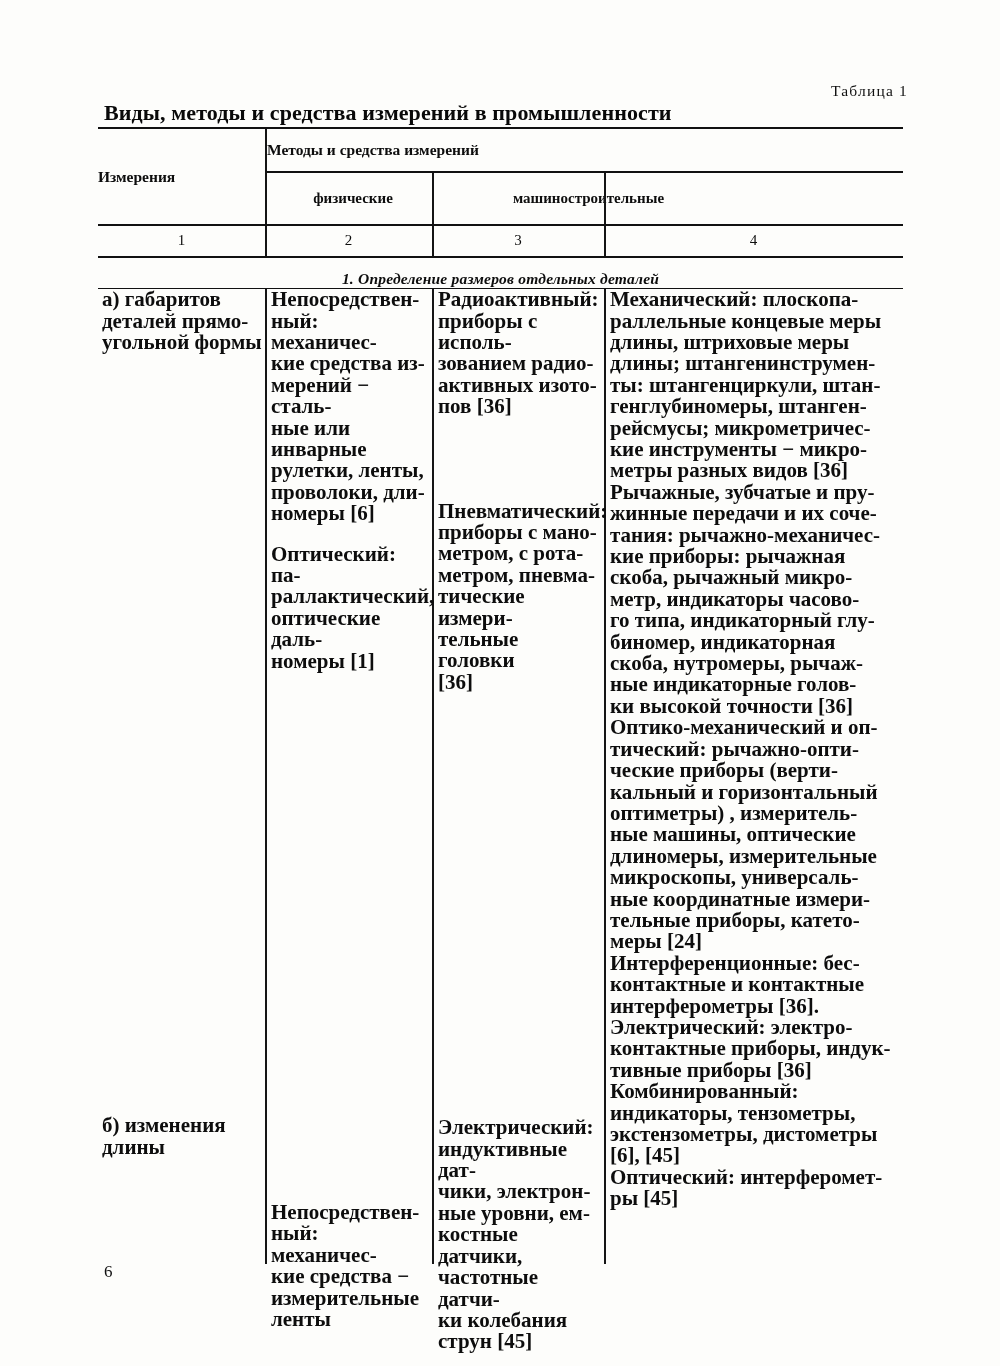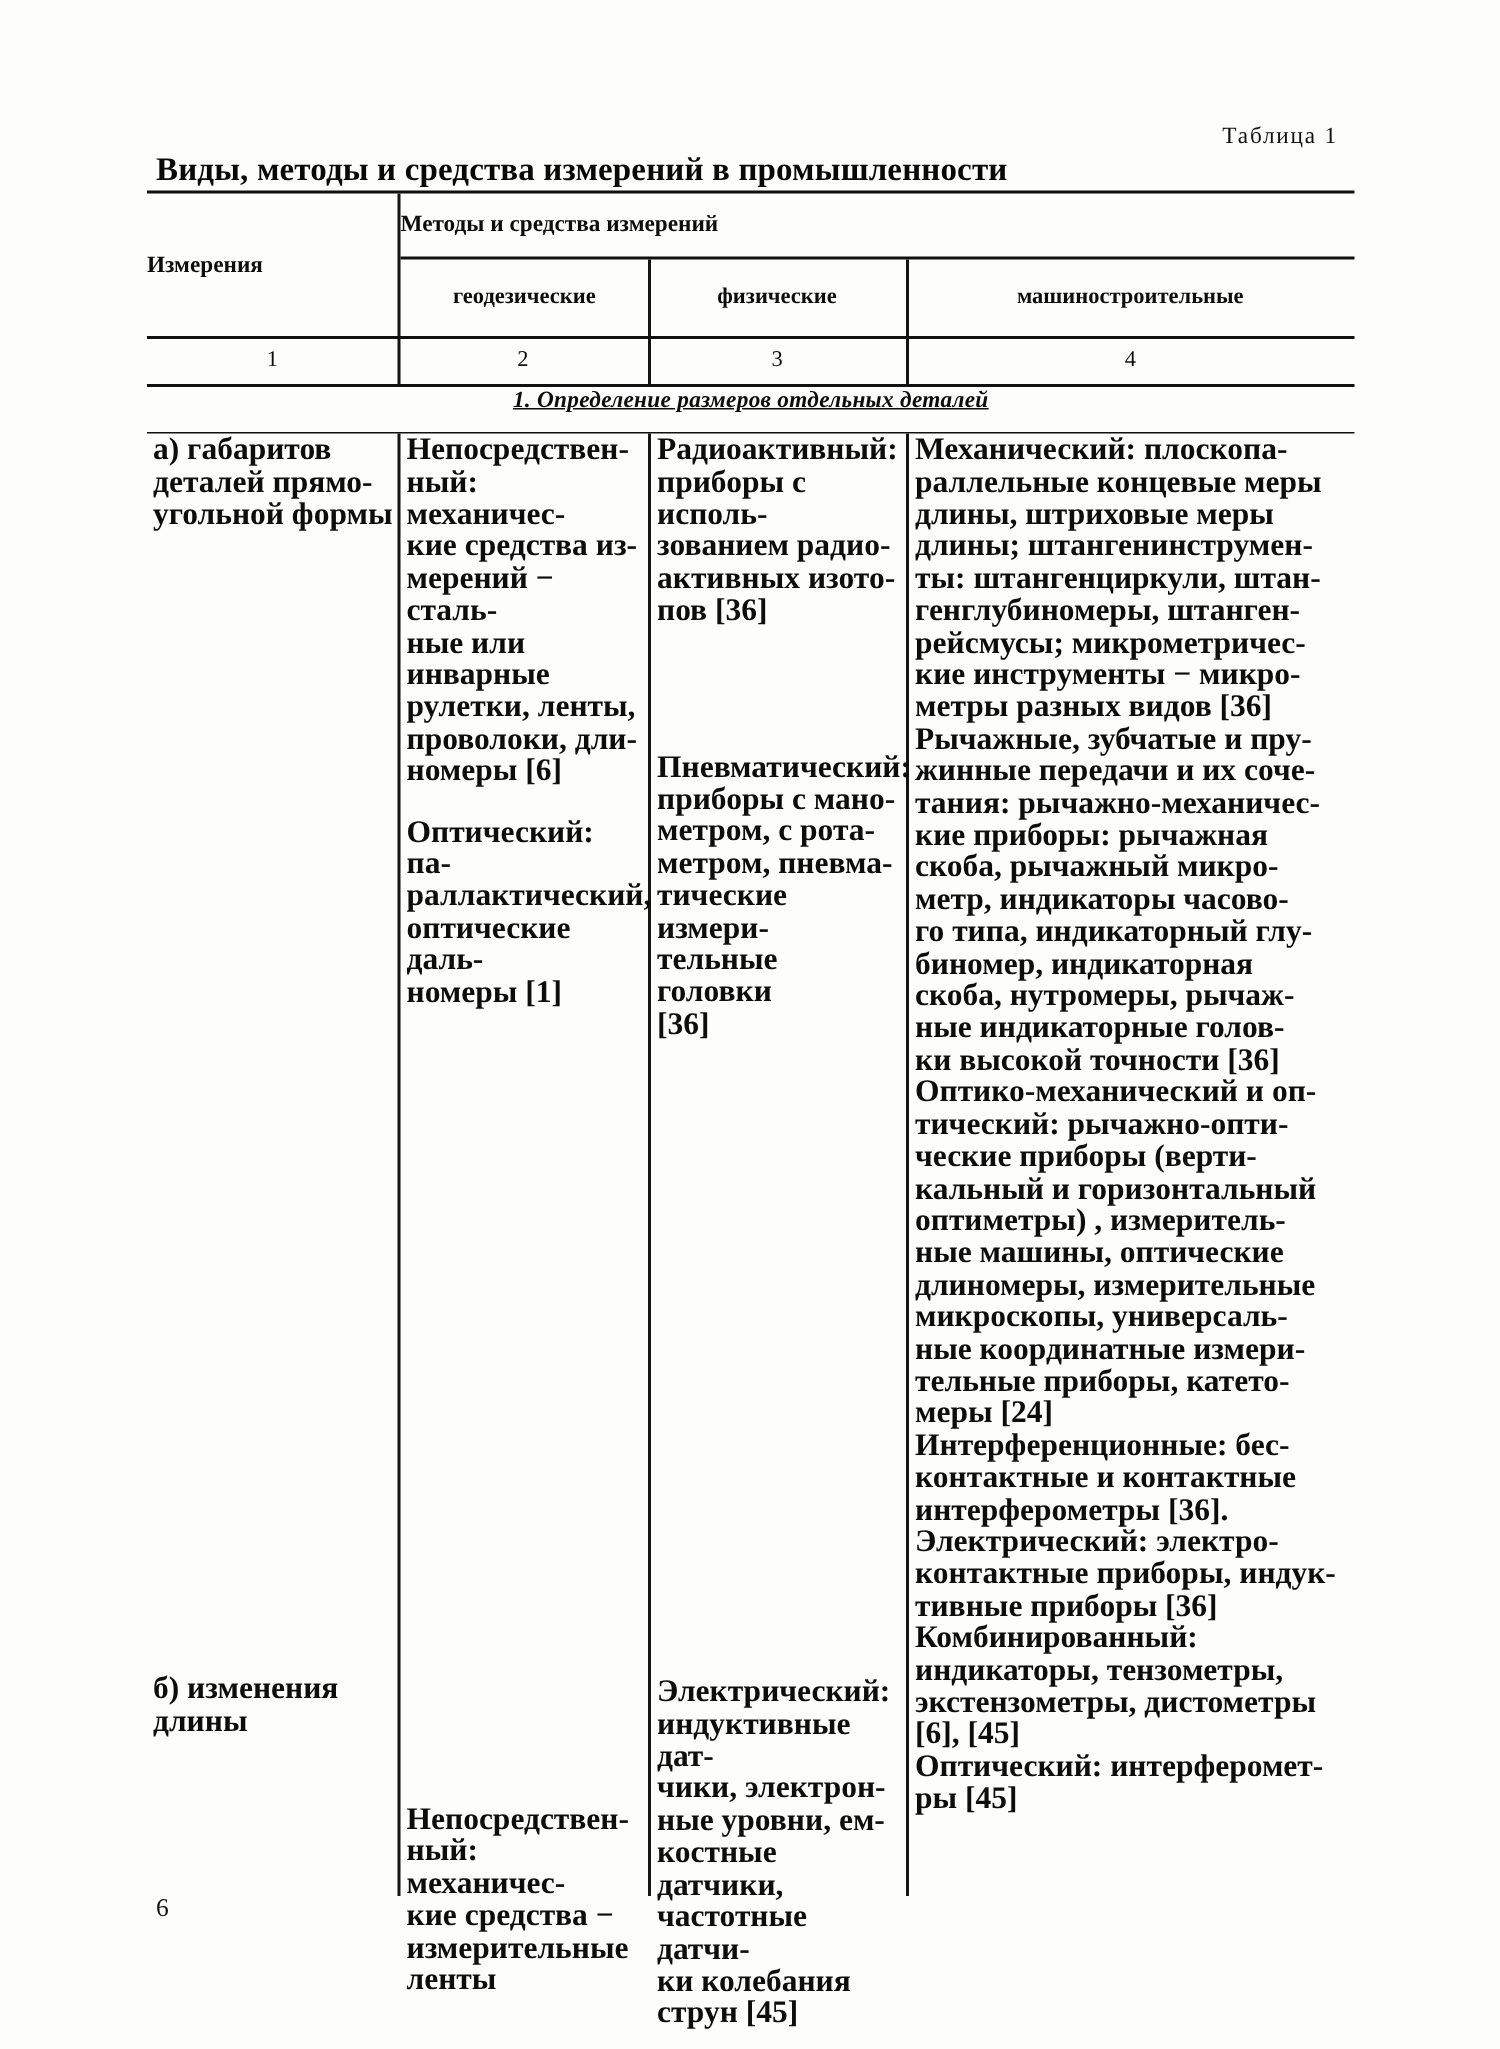--- a/index.html
+++ b/index.html
@@ -21,21 +21,21 @@
     position: absolute;
     left: 0; top: 0;
     width: 1000px;
     height: 1366px;
     background: #fdfdfb;
   }
 
   
   .table-number {
     position: absolute;
-    right: 108px;
+    right: 92px;
     top: 82px;
     font-family: "Liberation Serif", "DejaVu Serif", serif;
     font-size: 15.5px;
     letter-spacing: 1.2px;
     color: #111;
     white-space: nowrap;
   }
   .table-caption {
     position: absolute;
     left: 104px;
@@ -143,23 +143,22 @@
   .n1 { width: 167px; }
   .n2 { width: 167px; }
   .n3 { width: 172px; }
   .n4 { width: 299px; }
 
   
   .sectionrow {
     position: relative;
     height: 30px;
     display: flex;
-    align-items: flex-start;
+    align-items: flex-end;
     justify-content: center;
-    text-decoration: underline;
   }
   .sectionrow span {
     font-style: italic;
     font-weight: bold;
     font-size: 15.5px;
     letter-spacing: 0.2px;
   }
 
   
   .body-area {
@@ -221,23 +220,20 @@
 
     <div class="hdr">
       <div class="measurements">
         <span>Измерения</span>
       </div>
       <div class="methods-title">
         <span>Методы и средства измерений</span>
       </div>
       <div class="methods-rule"></div>
       <div class="subcols">
-        <div class="subcol sc-geo">
-          <span>геодезические</span>
-        </div>
         <div class="subcol sc-fiz">
           <span>физические</span>
         </div>
         <div class="subcol sc-mash">
           <span>машиностроительные</span>
         </div>
       </div>
 
       <div class="vline" style="left:167px; top:0; height:95px;"></div>
       <div class="vline" style="left:334px; top:44px; height:51px;"></div>

